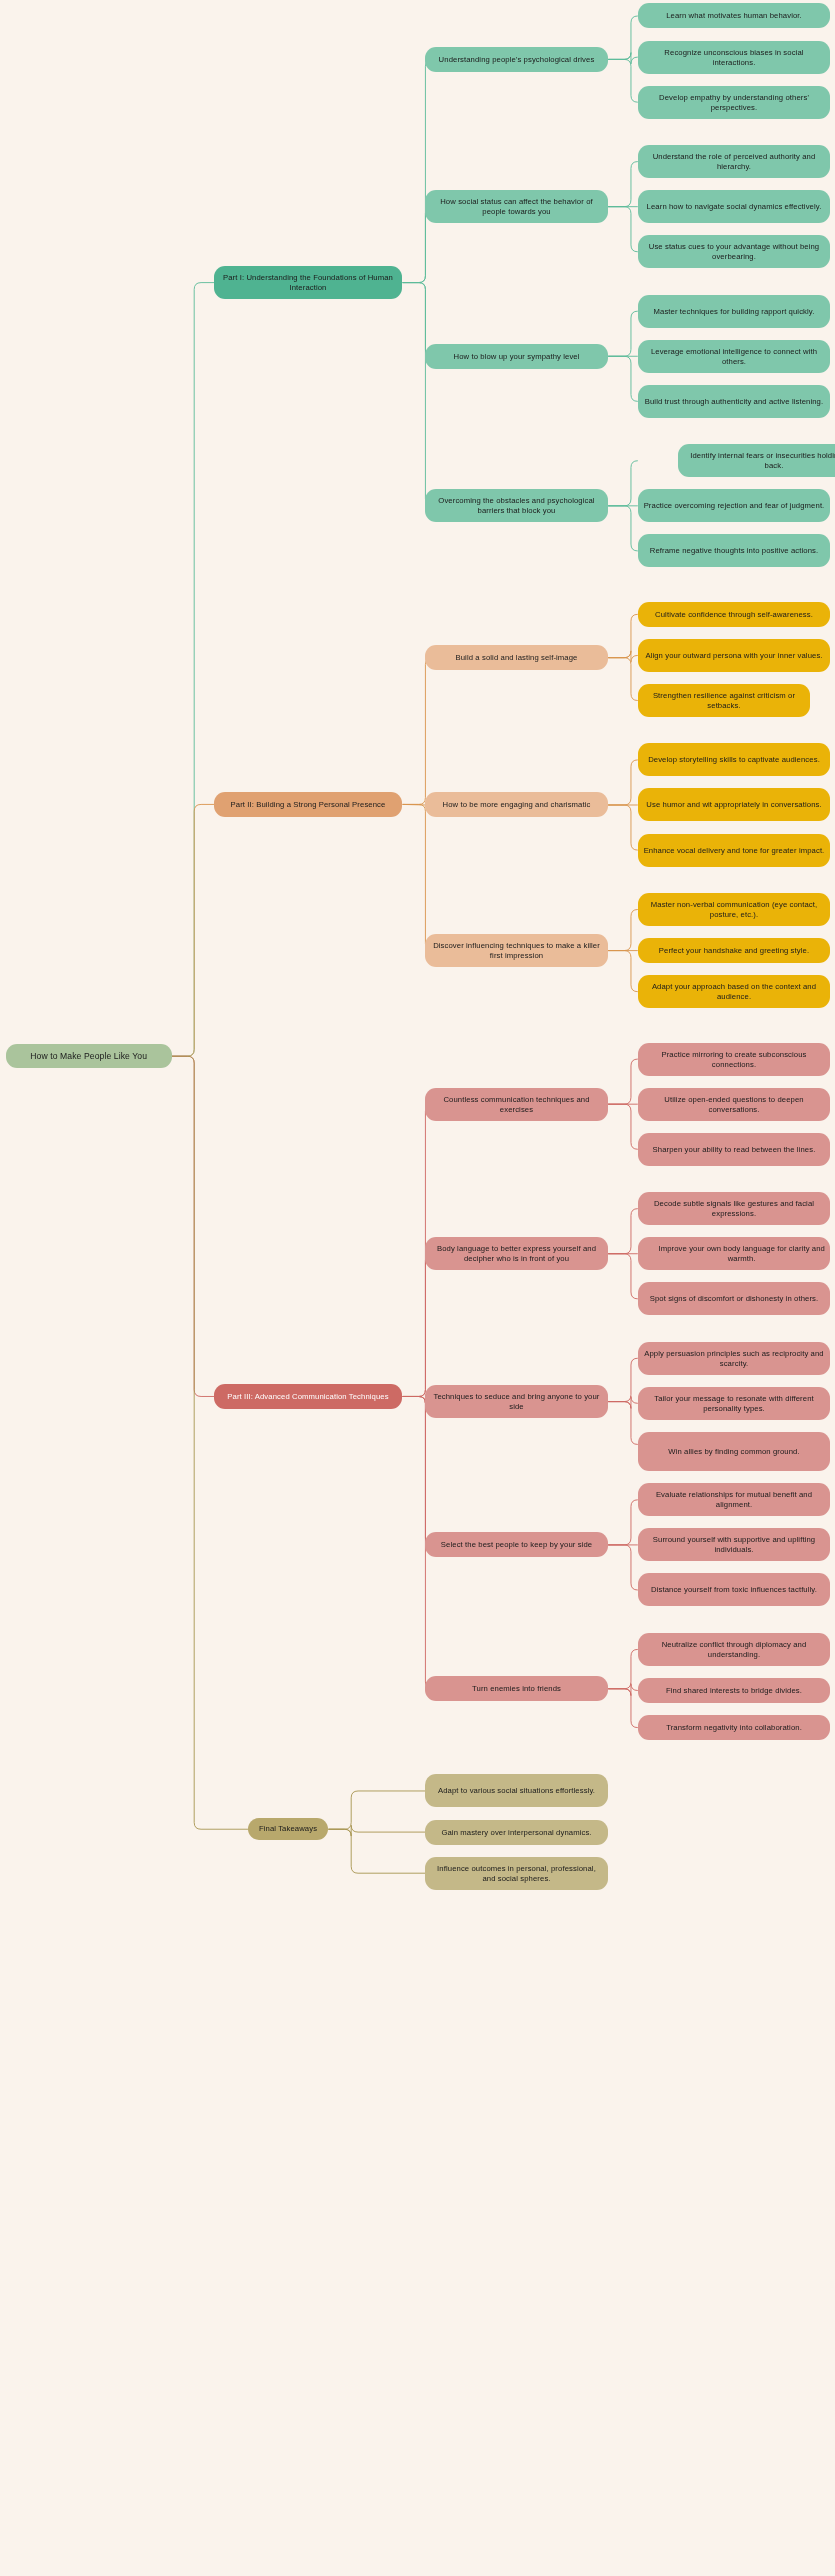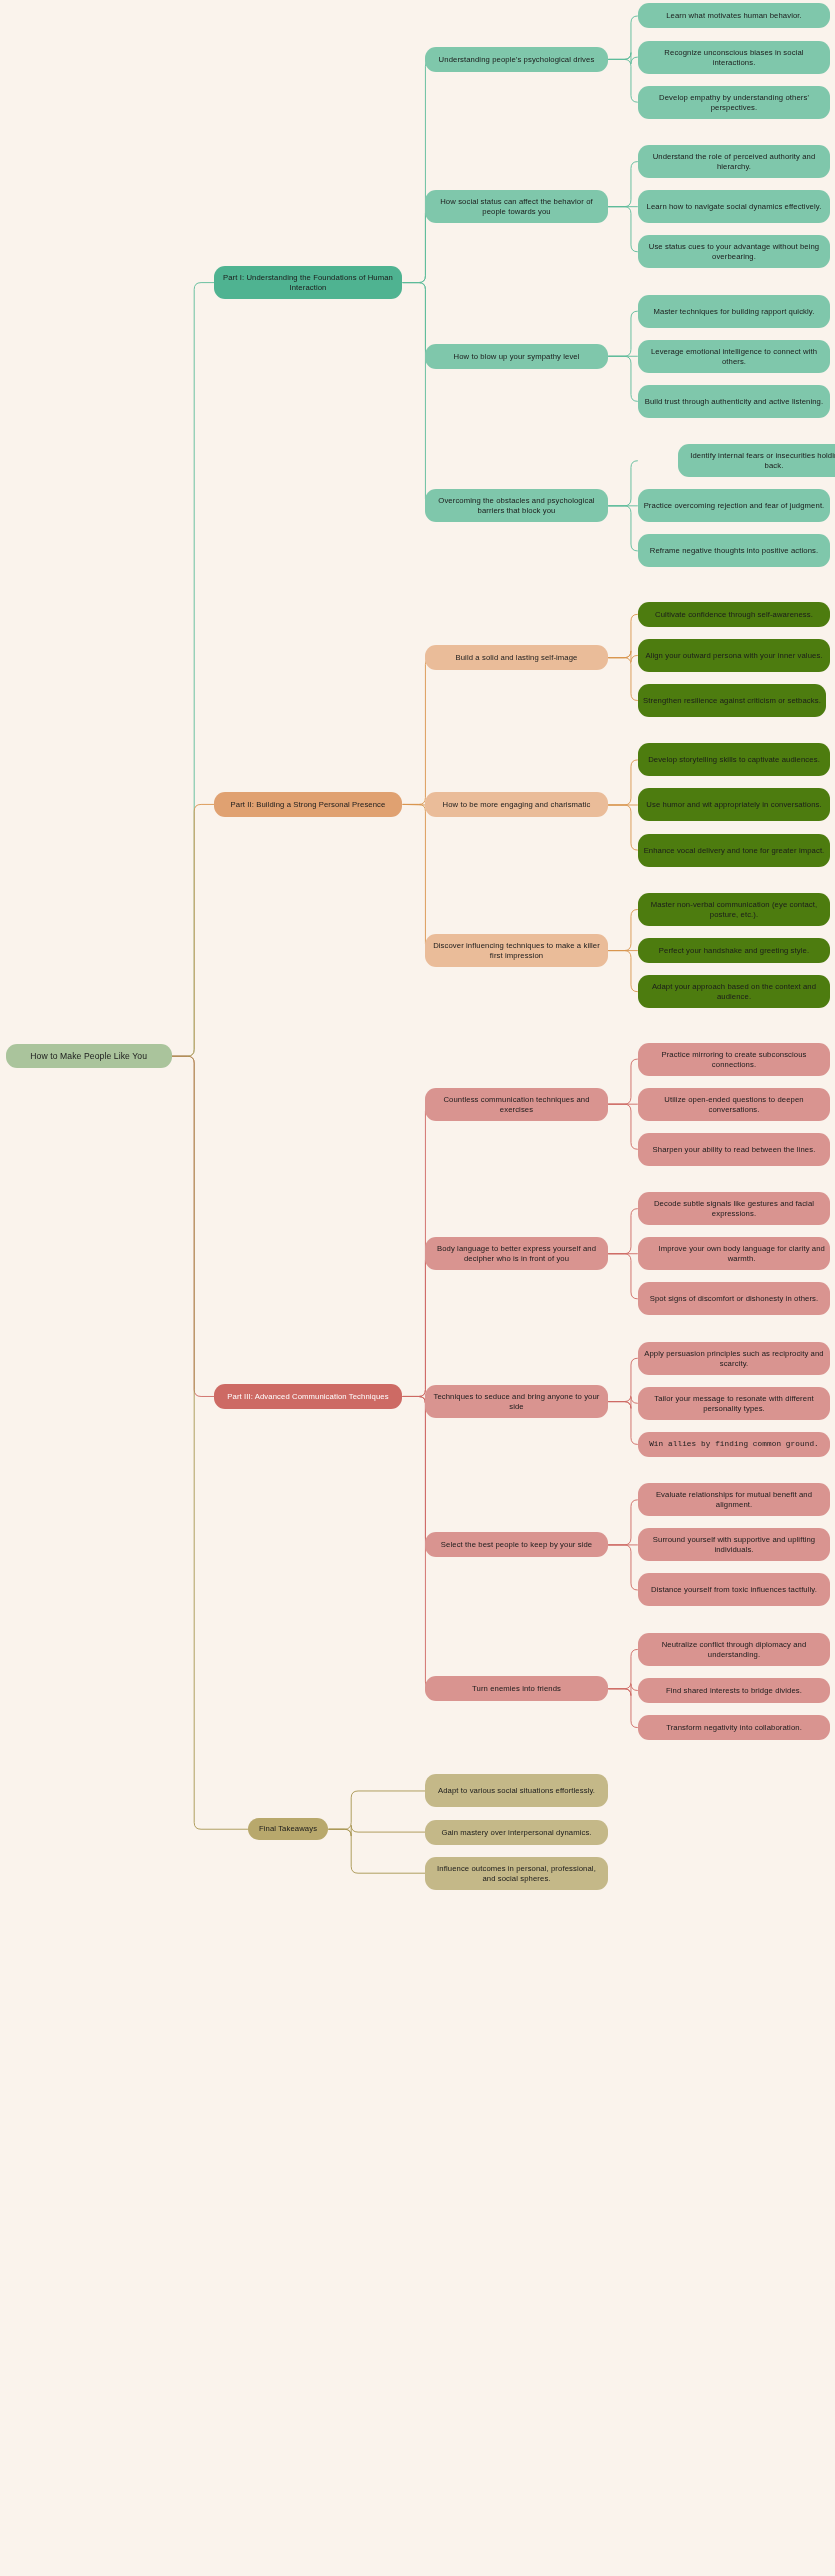--- a/index.html
+++ b/index.html
@@ -36,21 +36,21 @@
   .lvl-root { background:#aac49c; font-size:8.6px; }
 
   
   .p1-main  { background:#4fb391; }
   .p1-sub   { background:#7fc7ab;justify-content:center; }
   .p1-leaf  { background:#7fc7ab; }
 
   
   .p2-main  { background:#e0a171; }
   .p2-sub   { background:#eabc99; }
-  .p2-leaf  { background:#4d7c0f;align-items:center; }
+  .p2-leaf  { background:#eab308;align-items:center; }
 
   
   .p3-main  { background:#cd6a64; color:#ffffff; }
   .p3-sub   { background:#d99490; }
   .p3-leaf  { background:#d99490; }
 
   
   .ft-main  { background:#b8a86c; }
   .ft-leaf  { background:#c4b888; }
 </style>
@@ -166,21 +166,21 @@
       </div>
       <div class="node p1-main" style="left: 214px; top: 266px; width: 188px; height: 33px; font-size: 7.7px;">
         <span>Part I: Understanding the Foundations of Human Interaction</span>
       </div>
       <div class="node p2-leaf" style="left: 638px; top: 602px; width: 192px; height: 25px; font-size: 7.7px;">
         <span>Cultivate confidence through self-awareness.</span>
       </div>
       <div class="node p2-leaf" style="left: 638px; top: 639px; width: 192px; height: 33px; font-size: 7.7px;">
         <span>Align your outward persona with your inner values.</span>
       </div>
-      <div class="node p2-leaf" style="left: 638px; top: 684px; width: 188px; height: 33px; font-size: 7.7px;">
+      <div class="node p2-leaf" style="left: 638px; top: 684px; width: 172px; height: 33px; font-size: 7.7px;">
         <span>Strengthen resilience against criticism or setbacks.</span>
       </div>
       <div class="node p2-sub" style="left: 425px; top: 645px; width: 183px; height: 25px; font-size: 7.7px;">
         <span>Build a solid and lasting self-image</span>
       </div>
       <div class="node p2-leaf" style="left: 638px; top: 743px; width: 192px; height: 33px; font-size: 7.7px;">
         <span>Develop storytelling skills to captivate audiences.</span>
       </div>
       <div class="node p2-leaf" style="left: 638px; top: 788px; width: 192px; height: 33px; font-size: 7.7px;">
         <span>Use humor and wit appropriately in conversations.</span>
@@ -229,21 +229,21 @@
       </div>
       <div class="node p3-sub" style="left: 425px; top: 1237px; width: 183px; height: 33px; font-size: 7.7px;">
         <span>Body language to better express yourself and decipher who is in front of you</span>
       </div>
       <div class="node p3-leaf" style="left: 638px; top: 1342px; width: 192px; height: 33px; font-size: 7.7px;">
         <span>Apply persuasion principles such as reciprocity and scarcity.</span>
       </div>
       <div class="node p3-leaf" style="left: 638px; top: 1387px; width: 192px; height: 33px; font-size: 7.7px;">
         <span>Tailor your message to resonate with different personality types.</span>
       </div>
-      <div class="node p3-leaf" style="left: 638px; top: 1432px; width: 192px; height: 25px; font-size: 7.7px; font-family: Liberation Mono, monospace;">
+      <div class="node p3-leaf" style="left: 638px; top: 1432px; width: 192px; height: 39px; font-size: 7.7px;">
         <span>Win allies by finding common ground.</span>
       </div>
       <div class="node p3-sub" style="left: 425px; top: 1385px; width: 183px; height: 33px; font-size: 7.7px;">
         <span>Techniques to seduce and bring anyone to your side</span>
       </div>
       <div class="node p3-leaf" style="left: 638px; top: 1483px; width: 192px; height: 33px; font-size: 7.7px;">
         <span>Evaluate relationships for mutual benefit and alignment.</span>
       </div>
       <div class="node p3-leaf" style="left: 638px; top: 1528px; width: 192px; height: 33px; font-size: 7.7px;">
         <span>Surround yourself with supportive and uplifting individuals.</span>

